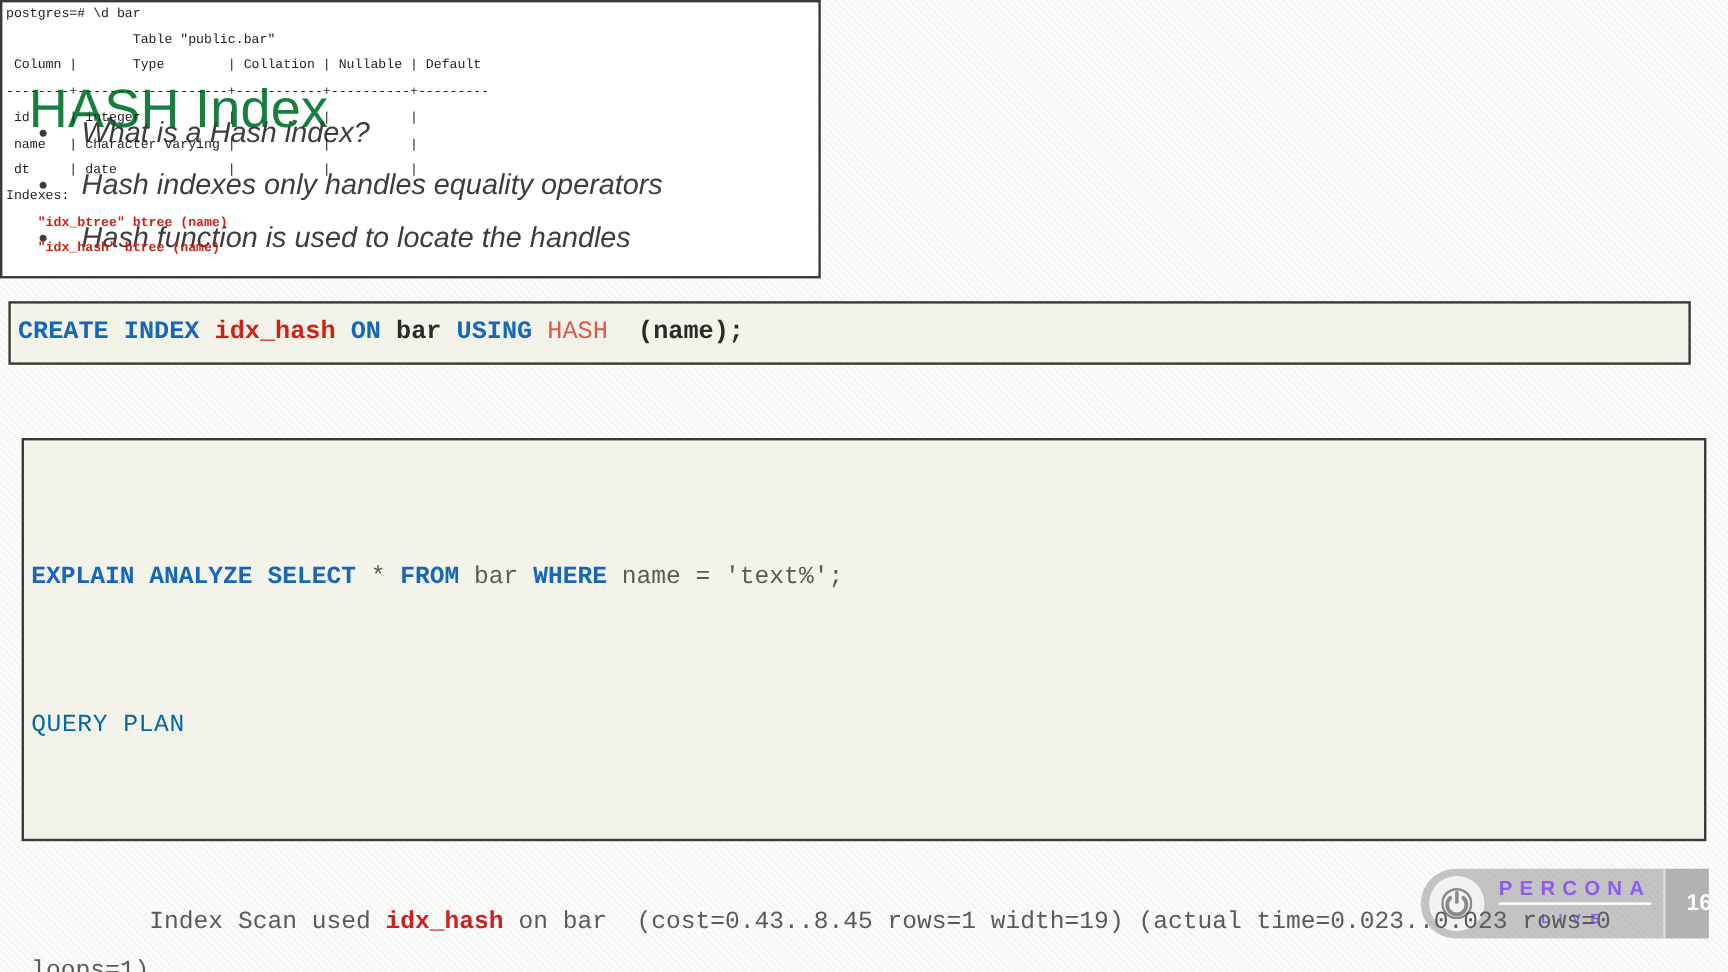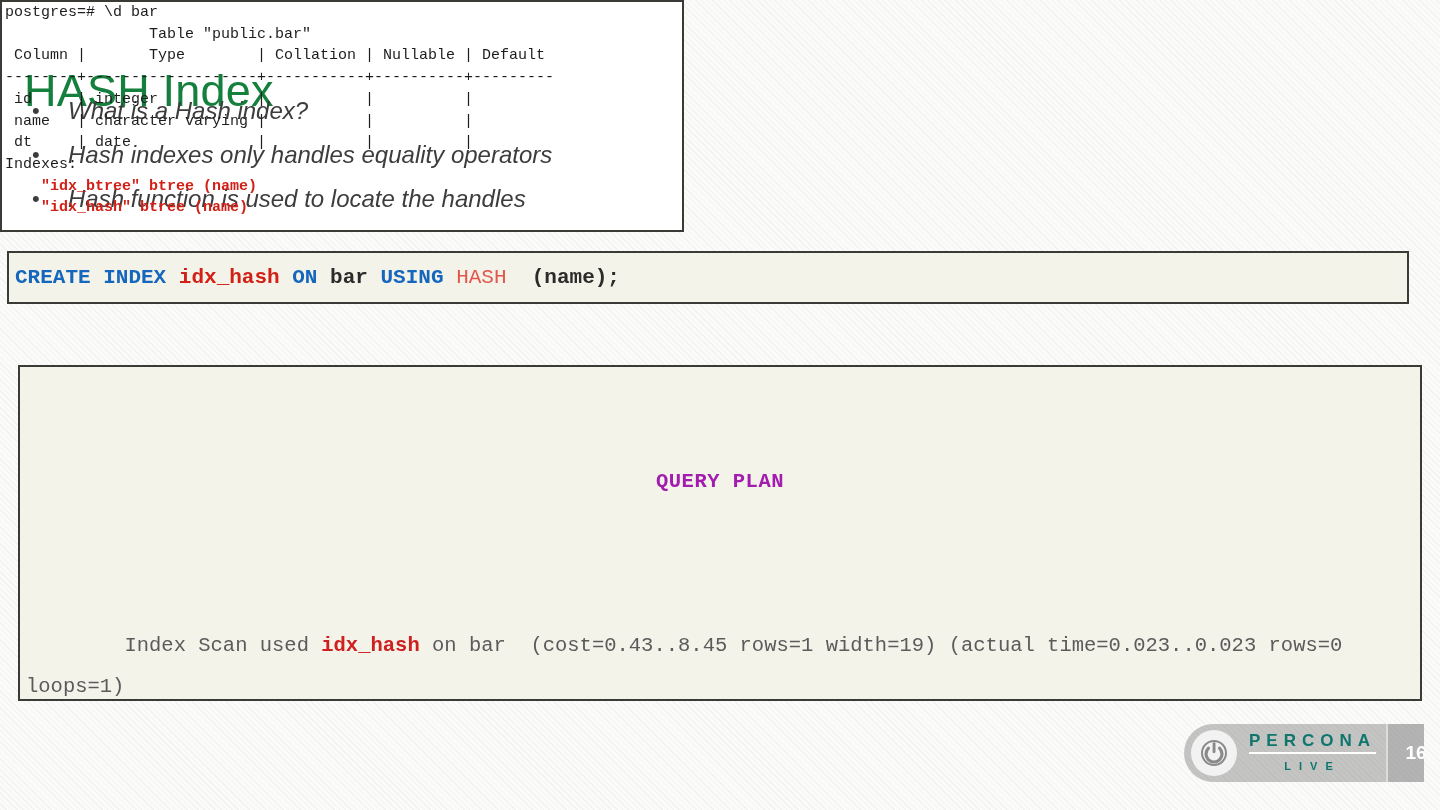--- a/index.html
+++ b/index.html
@@ -110,21 +110,21 @@
     border: 2px solid #3a3a36;
     z-index: 2;
     overflow: hidden;
   }
   #psql-describe-text {
     position: absolute;
     left: 5px;
     top: 2px;
     white-space: pre;
     font-family: "Liberation Mono", "DejaVu Sans Mono", monospace;
-    font-size: 15px;
+    font-size: 11px;
     line-height: 21.7px;
     color: #1d1d1d;
   }
 
   
   #explain-box {
     left: 18px;
     top: 365px;
     width: 1404px;
     height: 336px;
@@ -137,23 +137,22 @@
     right: 6px;
     white-space: pre-wrap;
     font-family: "Liberation Mono", "DejaVu Sans Mono", monospace;
     font-size: 20.5px;
     line-height: 41px;
     color: #5b5b5b;
   }
   #explain-content .ln { display: block; }
   .plan-title {
     display: block;
-    text-align: center;
-    font-weight: bold;
-    color: #a21caf;
+    font-weight: normal;
+    color: #0369a1;
     letter-spacing: 0.5px;
   }
 
   
   .kw      { color: #1566bd; font-weight: bold; }
   .kw-soft { color: #e2574c; font-weight: normal; }
   .ident   { color: #d32016; font-weight: bold; }
   .ident-r { color: #cf2020; font-weight: bold; }
   .plain   { color: #2b2b2b; font-weight: bold; }
   .plain-l { color: #5b5b5b; font-weight: normal; }
@@ -184,21 +183,21 @@
   }
   #logo-mark .power {
     width: 26px;
     height: 26px;
     position: relative;
   }
   #logo-wordmark {
     flex: 1 1 auto;
     padding-left: 12px;
     padding-right: 10px;
-    color: #0f766e;
+    color: #8b5cf6;
     text-align: center;
   }
   #brand-top {
     font-size: 17px;
     letter-spacing: 6px;
     font-weight: bold;
     line-height: 21px;
     border-bottom: 2px solid #ffffff;
     padding-bottom: 1px;
   }
@@ -248,20 +247,21 @@
   <div class="code-box" id="create-index-box">
     <div id="create-index-line"><span class="kw">CREATE INDEX </span><span class="ident">idx_hash</span><span class="plain"> </span><span class="kw">ON</span><span class="plain"> bar </span><span class="kw">USING</span><span class="plain"> </span><span class="kw-soft">HASH</span><span class="plain">  (name);</span></div>
   </div>
 
   <div id="psql-describe-box">
     <div id="psql-describe-text"><div>postgres=# \d bar</div><div>                Table "public.bar"</div><div> Column |       Type        | Collation | Nullable | Default</div><div>--------+-------------------+-----------+----------+---------</div><div> id     | integer           |           |          |</div><div> name   | character varying |           |          |</div><div> dt     | date              |           |          |</div><div>Indexes:</div><div style="color: rgb(211, 32, 22); font-weight: bold;">    "idx_btree" btree (name)</div><div style="color: rgb(211, 32, 22); font-weight: bold;">    "idx_hash" btree (name)</div></div>
   </div>
 
   <div class="code-box" id="explain-box">
     <div id="explain-content">
+      <span class="ln" id="explain-query"><span class="kw">EXPLAIN ANALYZE SELECT</span><span class="plain-l"> * </span><span class="kw">FROM</span><span class="plain-l"> bar </span><span class="kw">WHERE</span><span class="plain-l"> name = 'text%';</span></span>
       <span class="ln plan-title">QUERY PLAN</span>
       <span class="ln" id="explain-plan-line">
         <span class="plain-l">Index Scan used </span><span class="ident-r">idx_hash</span><span class="plain-l"> on bar  (cost=0.43..8.45 rows=1 width=19) (actual time=0.023..0.023 rows=0 loops=1)</span>
       </span>
       
       
       
       
     </div>
   </div>

